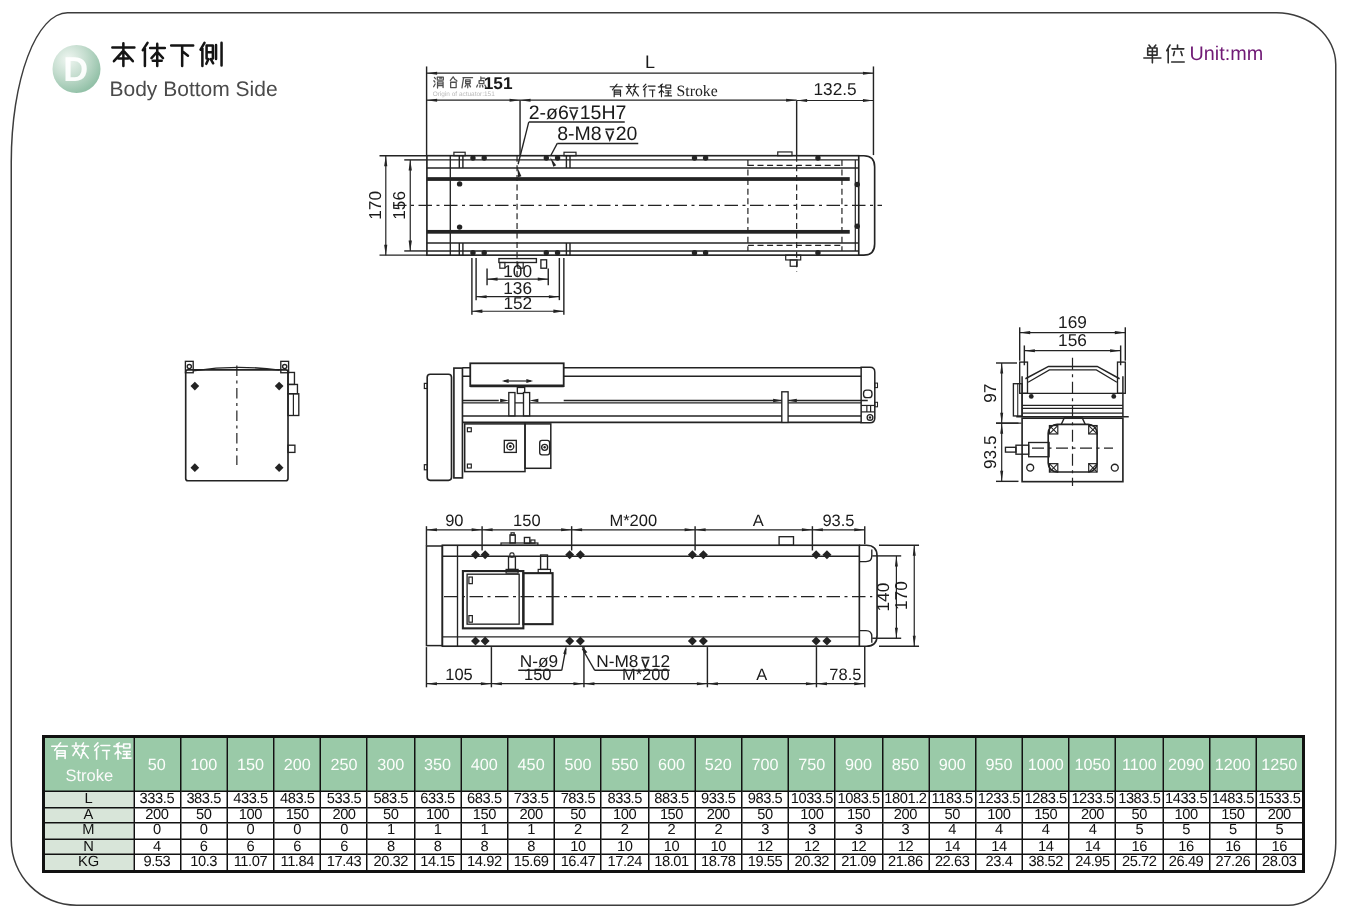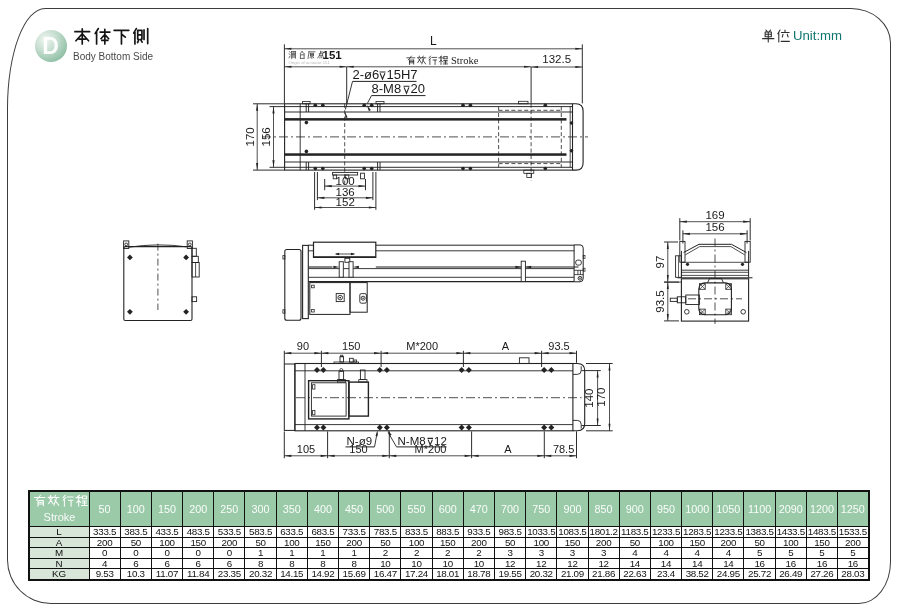--- a/index.html
+++ b/index.html
@@ -2,22 +2,22 @@
 <html><head><meta charset="utf-8">
 <style>
 html,body{margin:0;padding:0;background:#fff;width:898px;height:615px;overflow:hidden}
 *{box-sizing:border-box}
 .page{position:relative;width:898px;height:615px;font-family:"Liberation Sans",sans-serif}
 .frame{position:absolute;left:7px;top:8px;width:884px;height:596px;border:1.4px solid #3c3c3c;
 border-radius:38px 40px 32px 44px / 100px 35px 42px 44px}
 .badge{position:absolute;left:34.5px;top:30px;width:32px;height:32px;border-radius:50%;
 background:radial-gradient(circle at 33% 30%, #eff6f1 0%, #c5ddcf 38%, #93c1a8 75%, #86b59c 100%);
 color:rgba(255,255,255,.93);font-size:23px;font-weight:bold;text-align:center;line-height:32px}
-.subtitle{position:absolute;left:73px;top:51px;font-size:10px;color:#4a4a4a}
-.unit{position:absolute;left:793px;top:28px;font-size:13.2px;color:#0f766e}
+.subtitle{position:absolute;left:73px;top:51px;font-size:14px;color:#4a4a4a}
+.unit{position:absolute;left:793px;top:28px;font-size:13.2px;color:#701a75}
 table.st{position:absolute;left:27.5px;top:490.4px;border-collapse:collapse;table-layout:fixed;
 border:2px solid #111;font-family:"Liberation Sans",sans-serif}
 table.st th,table.st td{border:1.3px solid #111;padding:0;text-align:center;overflow:visible;white-space:nowrap}
 table.st th{background:#9acaa8;color:#fbfdfb;font-weight:normal;font-size:10.8px;width:31.2px;height:32px;line-height:12px}
 table.st th.lbl{width:59.8px}
 table.st td{font-size:9.8px;color:#111;height:9.3px;line-height:9.5px;background:#fff;letter-spacing:-0.3px}
 table.st td.rl{background:#d8e5d9;letter-spacing:0}
 svg text{white-space:pre}
 </style></head>
 <body>
@@ -619,21 +619,21 @@
           <th>150</th>
           <th>200</th>
           <th>250</th>
           <th>300</th>
           <th>350</th>
           <th>400</th>
           <th>450</th>
           <th>500</th>
           <th>550</th>
           <th>600</th>
-          <th>470</th>
+          <th>520</th>
           <th>700</th>
           <th>750</th>
           <th>900</th>
           <th>850</th>
           <th>900</th>
           <th>950</th>
           <th>1000</th>
           <th>1050</th>
           <th>1100</th>
           <th>2090</th>
@@ -751,21 +751,21 @@
           <td class="v">16</td>
           <td class="v">16</td>
           <td class="v">16</td>
         </tr>
 <tr>
           <td class="rl">KG</td>
           <td class="v">9.53</td>
           <td class="v">10.3</td>
           <td class="v">11.07</td>
           <td class="v">11.84</td>
-          <td class="v">23.35</td>
+          <td class="v">17.43</td>
           <td class="v">20.32</td>
           <td class="v">14.15</td>
           <td class="v">14.92</td>
           <td class="v">15.69</td>
           <td class="v">16.47</td>
           <td class="v">17.24</td>
           <td class="v">18.01</td>
           <td class="v">18.78</td>
           <td class="v">19.55</td>
           <td class="v">20.32</td>

